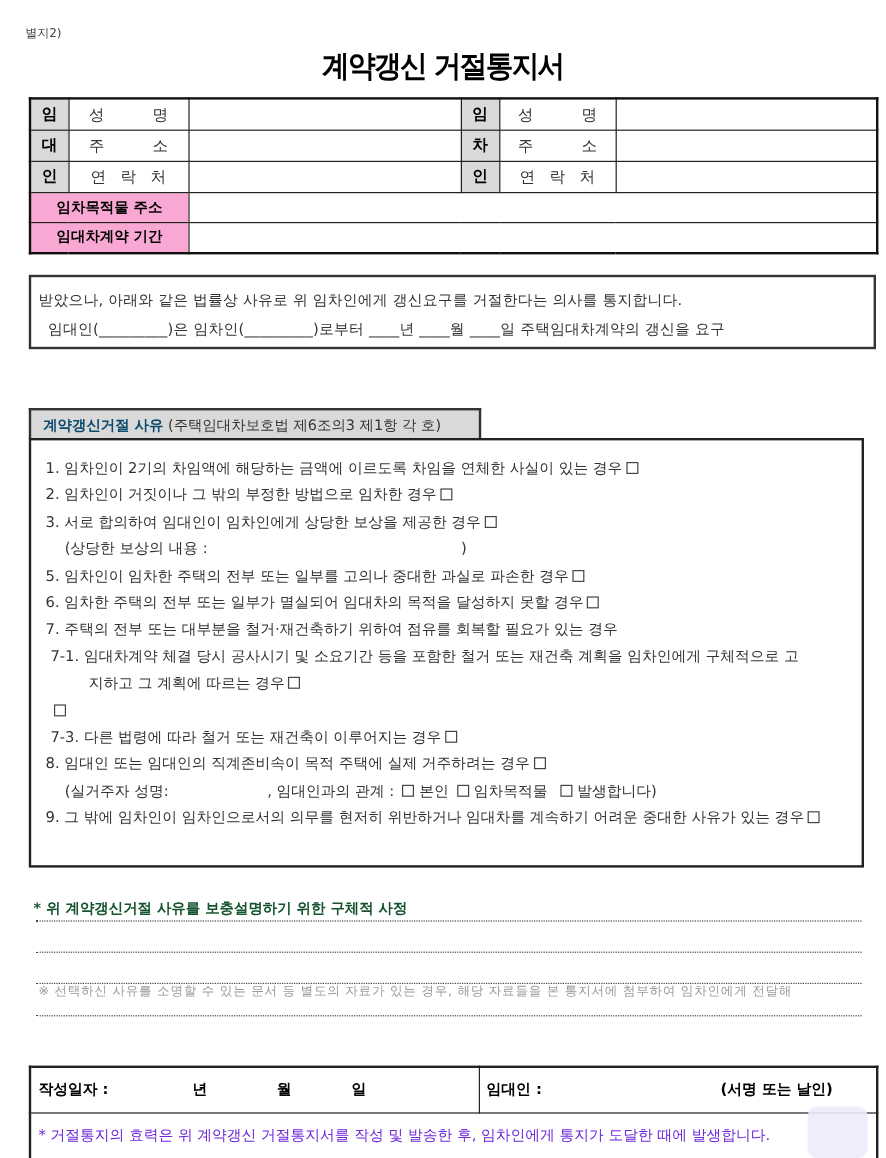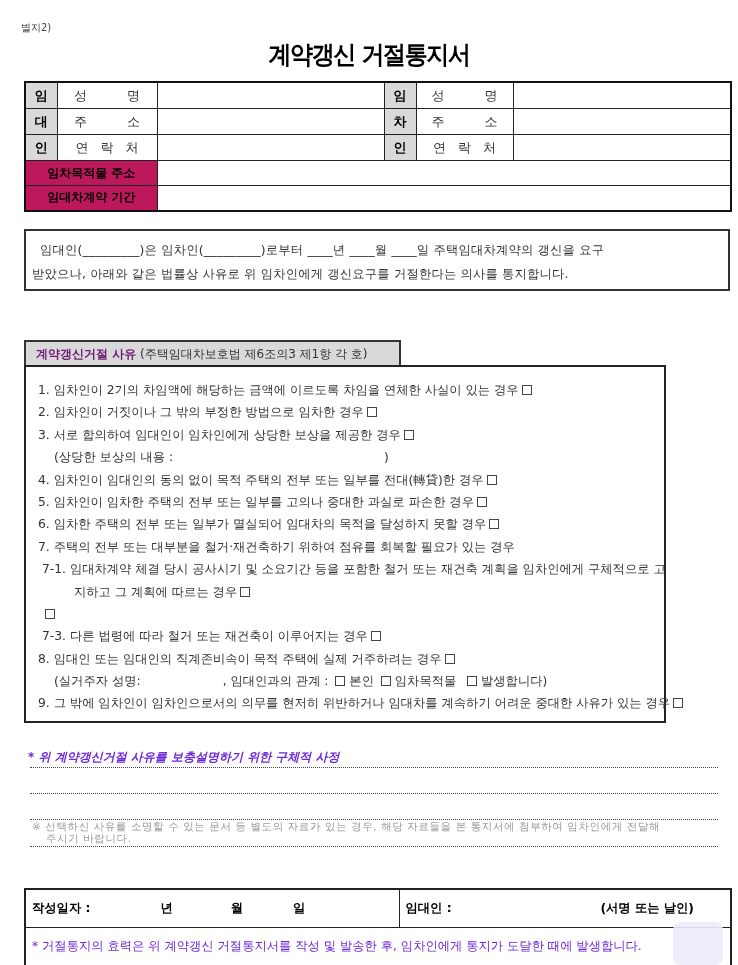--- a/index.html
+++ b/index.html
@@ -10,43 +10,43 @@
   .title { position: absolute; left: 0; width: 738px; top: 38px; text-align: center;
            font-size: 25px; font-weight: bold; letter-spacing: -1.5px; color: #000; transform: scaleX(0.92); }
 
   
   .parties { position: absolute; left: 24px; top: 81px; width: 706px; height: 130px;
              border: 2px solid #111; border-collapse: collapse; table-layout: fixed; }
   .parties td { border: 1px solid #222; height: 25px; font-size: 13px; padding: 0; }
   .parties .side { background: #d9d9d9; font-weight: bold; text-align: center; font-size: 13px; line-height: 25px; color: #000; }
   .parties .lbl { text-align: center; color: #333; letter-spacing: 0; }
   .parties .lbl span { display: inline-block; }
-  .parties .wide-lbl { background: #be185d; font-weight: bold; text-align: center; font-size: 12px; color: #000; }
+  .parties .wide-lbl { background: #f9a8d4; font-weight: bold; text-align: center; font-size: 12px; color: #000; }
   .parties .val { background: #fff; }
 
   
   .statement { position: absolute; left: 24px; top: 229px; width: 706px; height: 62px;
                border: 2px solid #333; padding: 7px 6px 0 6px; font-size: 12.3px; line-height: 24px; color: #333; letter-spacing: 0.2px; }
   .statement p { white-space: nowrap; }
 
   
   .reasons-tab { position: absolute; left: 24px; top: 340px; width: 377px; height: 26px;
                  background: #d9d9d9; border: 2px solid #333; border-bottom: none;
                  font-size: 12px; line-height: 24px; padding-left: 10px; color: #333; }
-  .reasons-tab b { color: #701a75; }
-  .reasons-box { position: absolute; left: 24px; top: 365px; width: 642px; height: 358px;
+  .reasons-tab b { color: #0c4a6e; }
+  .reasons-box { position: absolute; left: 24px; top: 365px; width: 696px; height: 358px;
                  border: 2px solid #222; padding: 12px 0 0 12px; }
   .reason { font-size: 12.3px; color: #333; height: 22.4px; line-height: 22.4px; white-space: nowrap; }
   .reason.sub { padding-left: 4px; }
   .reason.indent { padding-left: 16px; }
   .reason.indent2 { padding-left: 36px; }
   .chk { display: inline-block; width: 10px; height: 10px; border: 1px solid #444; vertical-align: -1px; margin-left: 3px; background: #fff; }
 
   
-  .supp-title { position: absolute; left: 28px; top: 749px; font-size: 12px; font-weight: bold; color: #6d28d9; font-style: italic; }
+  .supp-title { position: absolute; left: 28px; top: 749px; font-size: 12px; font-weight: bold; color: #14532d; }
   .dotline { position: absolute; left: 30px; width: 688px; border-top: 1px dotted #444; }
   .supp-note { position: absolute; left: 32px; top: 820px; width: 686px; font-size: 10.5px; line-height: 12px; color: #999; letter-spacing: 0.6px; }
   .supp-note .n2 { padding-left: 14px; }
 
   
   .footer { position: absolute; left: 24px; top: 888px; width: 706px; height: 62px;
             border: 2px solid #222; border-collapse: collapse; table-layout: fixed; }
   .footer td { border: 1px solid #222; font-size: 12.3px; padding: 10px 6px; height: 30px; color: #000; }
   .footer .b { font-weight: bold; }
   .footer .note { color: #6d28d9; font-size: 12.3px; }
@@ -112,35 +112,34 @@
     <td class="val" colspan="4"></td>
   </tr>
   <tr>
     <td class="wide-lbl" colspan="2">임대차계약 기간</td>
     <td class="val" colspan="4"></td>
   </tr>
 </tbody>
   </table>
 
 <div class="statement">
+  <p>받았으나, 아래와 같은 법률상 사유로 위 임차인에게 갱신요구를 거절한다는 의사를 통지합니다.</p>
   <p style="padding-left:8px">임대인(_________)은 임차인(_________)로부터 ____년 ____월 ____일 주택임대차계약의 갱신을 요구</p>
-  <p>받았으나, 아래와 같은 법률상 사유로 위 임차인에게 갱신요구를 거절한다는 의사를 통지합니다.</p>
 </div>
 
 <div class="reasons-tab">
   <b>계약갱신거절 사유</b>
   <span>(주택임대차보호법 제6조의3 제1항 각 호)</span>
 </div>
 
 <div class="reasons-box">
   <div class="reason"><span>1. 임차인이 2기의 차임액에 해당하는 금액에 이르도록 차임을 연체한 사실이 있는 경우</span><span class="chk"></span></div>
   <div class="reason"><span>2. 임차인이 거짓이나 그 밖의 부정한 방법으로 임차한 경우</span><span class="chk"></span></div>
   <div class="reason"><span>3. 서로 합의하여 임대인이 임차인에게 상당한 보상을 제공한 경우</span><span class="chk"></span></div>
   <div class="reason indent" style="white-space:pre"><span>(상당한 보상의 내용 :                                                      )</span></div>
-  <div class="reason"><span>4. 임차인이 임대인의 동의 없이 목적 주택의 전부 또는 일부를 전대(轉貸)한 경우</span><span class="chk"></span></div>
   <div class="reason"><span>5. 임차인이 임차한 주택의 전부 또는 일부를 고의나 중대한 과실로 파손한 경우</span><span class="chk"></span></div>
   <div class="reason"><span>6. 임차한 주택의 전부 또는 일부가 멸실되어 임대차의 목적을 달성하지 못할 경우</span><span class="chk"></span></div>
   <div class="reason"><span>7. 주택의 전부 또는 대부분을 철거·재건축하기 위하여 점유를 회복할 필요가 있는 경우</span></div>
   <div class="reason sub"><span>7-1. 임대차계약 체결 당시 공사시기 및 소요기간 등을 포함한 철거 또는 재건축 계획을 임차인에게 구체적으로 고</span></div>
   <div class="reason indent2"><span>지하고 그 계획에 따르는 경우</span><span class="chk"></span></div>
   <div class="reason sub"><span class="chk"></span></div>
   <div class="reason sub"><span>7-3. 다른 법령에 따라 철거 또는 재건축이 이루어지는 경우</span><span class="chk"></span></div>
   <div class="reason"><span>8. 임대인 또는 임대인의 직계존비속이 목적 주택에 실제 거주하려는 경우</span><span class="chk"></span></div>
   <div class="reason indent">
     <span>(실거주자 성명:</span><span class="spacer" style="width:82px"></span><span>, 임대인과의 관계 :</span>
@@ -150,21 +149,20 @@
   </div>
   <div class="reason"><span>9. 그 밖에 임차인이 임차인으로서의 의무를 현저히 위반하거나 임대차를 계속하기 어려운 중대한 사유가 있는 경우</span><span class="chk"></span></div>
 </div>
 
 <div class="supp-title">* 위 계약갱신거절 사유를 보충설명하기 위한 구체적 사정</div>
 <div class="dotline" style="top:767px"></div>
 <div class="dotline" style="top:793px"></div>
 <div class="dotline" style="top:819px"></div>
 <div class="supp-note">
   <div>※ 선택하신 사유를 소명할 수 있는 문서 등 별도의 자료가 있는 경우, 해당 자료들을 본 통지서에 첨부하여 임차인에게 전달해</div>
-  <div class="n2">주시기 바랍니다.</div>
 </div>
 <div class="dotline" style="top:846px"></div>
 
 <table class="footer">
   <colgroup>
       <col style="width:374px">
       <col style="width:332px">
     </colgroup>
   <tbody>
       <tr>

